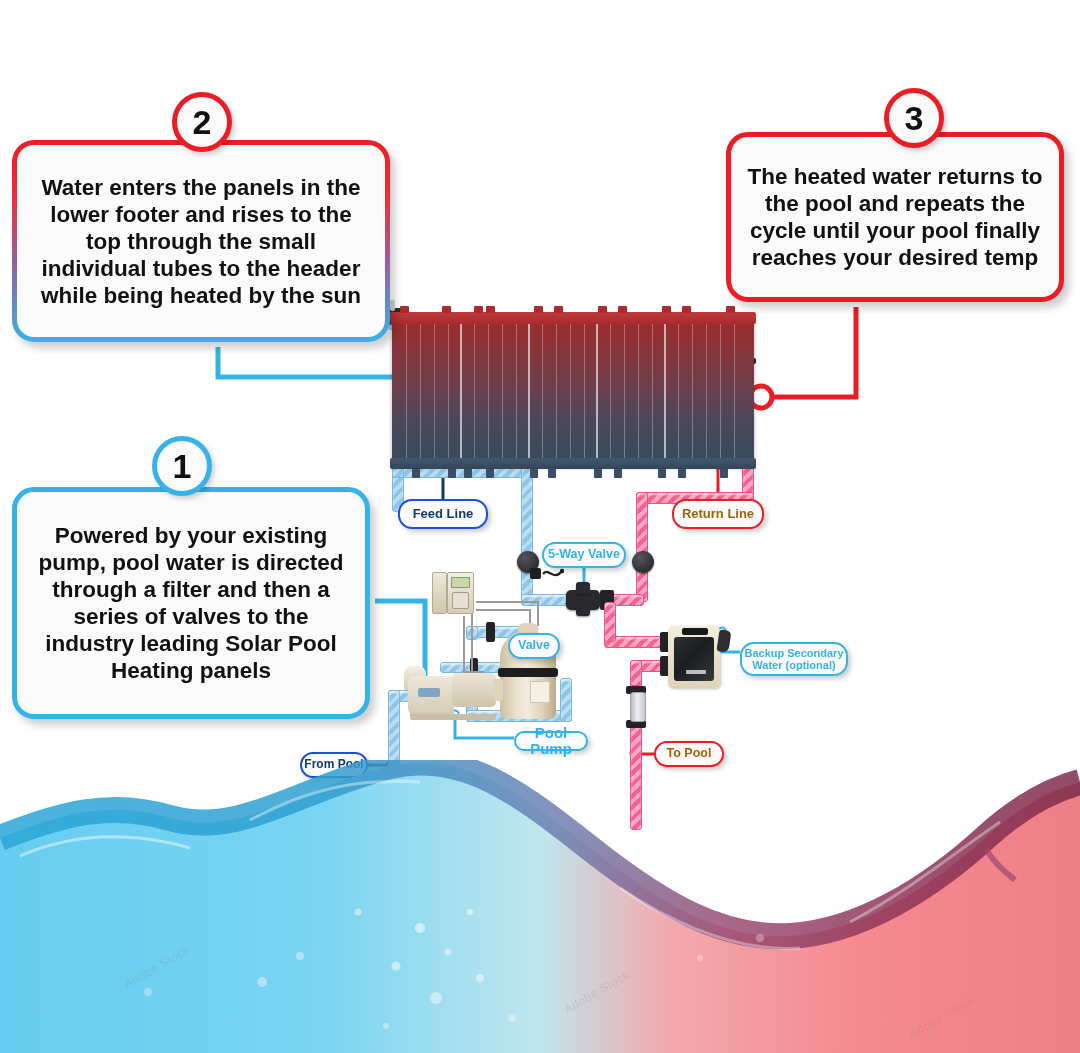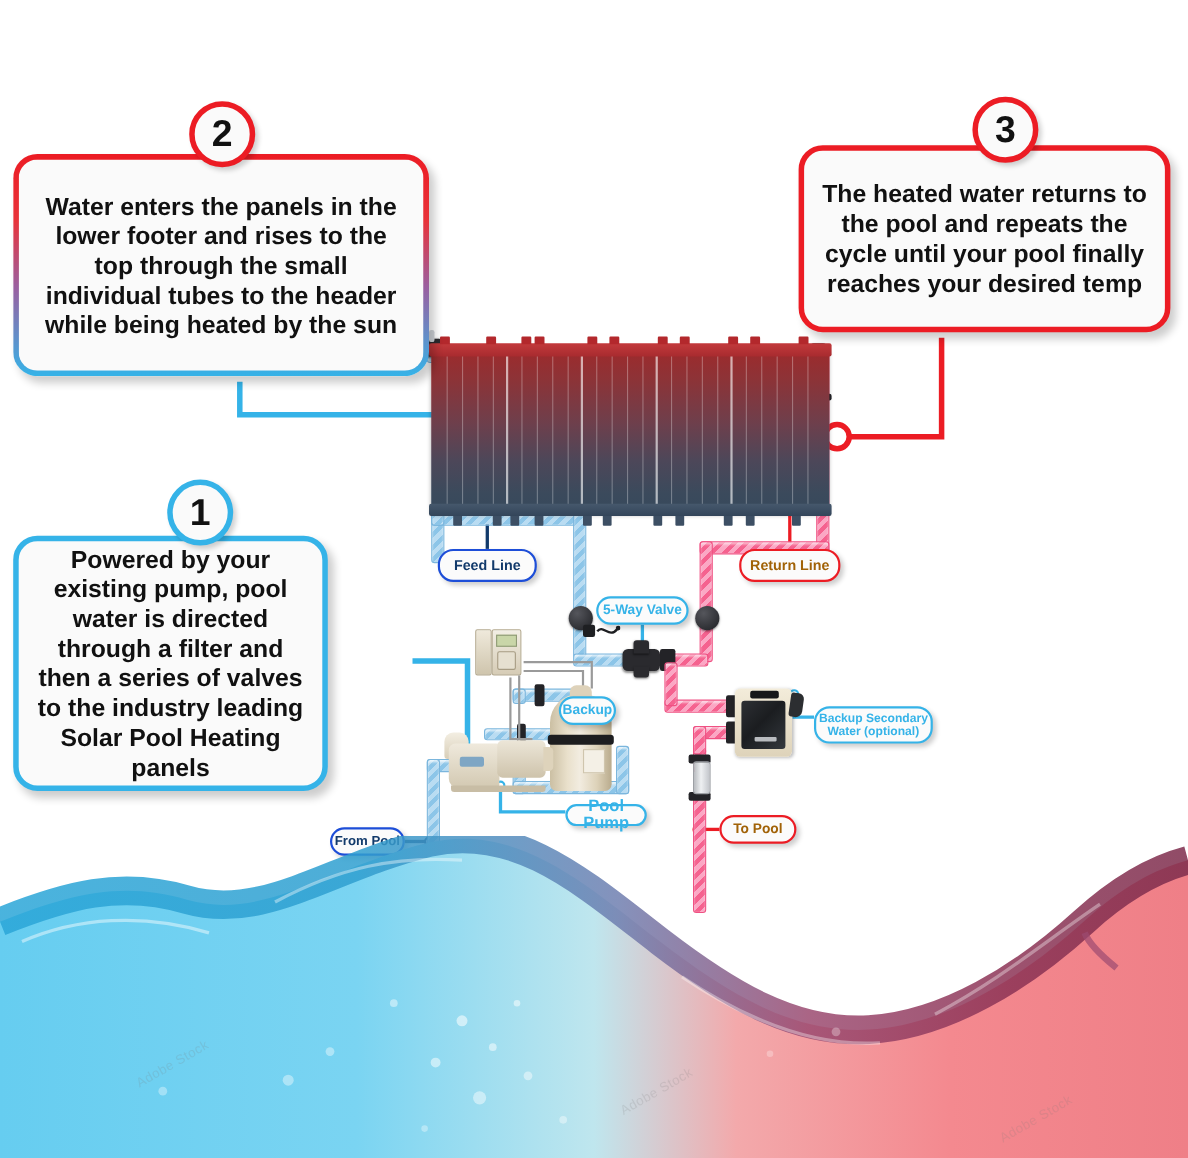--- a/index.html
+++ b/index.html
@@ -51,21 +51,21 @@
       linear-gradient(#fafafa, #fafafa) padding-box,
       linear-gradient(180deg, #ec1c24 0%, #e8333a 30%, #9a5fa0 60%, #35b3e8 100%) border-box;
     font-size: 22.5px;
   }
   #callout-3 {
     left: 726px; top: 132px; width: 338px; height: 170px;
     border: 5px solid #ec1c24;
     font-size: 22.5px;
   }
   #callout-1 {
-    left: 12px; top: 487px; width: 286px; height: 232px;
+    left: 12px; top: 487px; width: 358px; height: 232px;
     border: 5px solid #35b3e8;
     font-size: 22.5px;
   }
 
   
   .badge {
     position: absolute;
     width: 60px; height: 60px; border-radius: 50%;
     background: #fafafa;
     display: flex; align-items: center; justify-content: center;
@@ -405,21 +405,21 @@
 
   <svg id="cord-coil" viewBox="0 0 34 18">
     <rect x="0" y="3" width="11" height="11" rx="2" fill="#1e1f22"></rect>
     <path d="M13,9 C18,2 24,16 31,7" stroke="#1e1f22" stroke-width="2.2" fill="none"></path>
     <circle cx="32" cy="6" r="2.2" fill="#1e1f22"></circle>
   </svg>
 
   <div class="pill pill-navy" id="pill-feed">Feed Line</div>
   <div class="pill pill-red" id="pill-return">Return Line</div>
   <div class="pill pill-blue" id="pill-valve">5-Way Valve</div>
-  <div class="pill pill-blue" id="pill-filter">Backup</div>
+  <div class="pill pill-blue" id="pill-filter">Valve</div>
   <div class="pill pill-blue" id="pill-pump">Pool Pump</div>
   <div class="pill pill-blue" id="pill-backup">Backup Secondary
 Water (optional)</div>
   <div class="pill pill-navy" id="pill-frompool">From Pool</div>
   <div class="pill pill-red" id="pill-topool">To Pool</div>
 
   <div class="callout" id="callout-3">
     <p>The heated water returns to the pool and repeats the cycle until your pool finally reaches your desired temp</p>
   </div>
   <div class="callout" id="callout-2">

